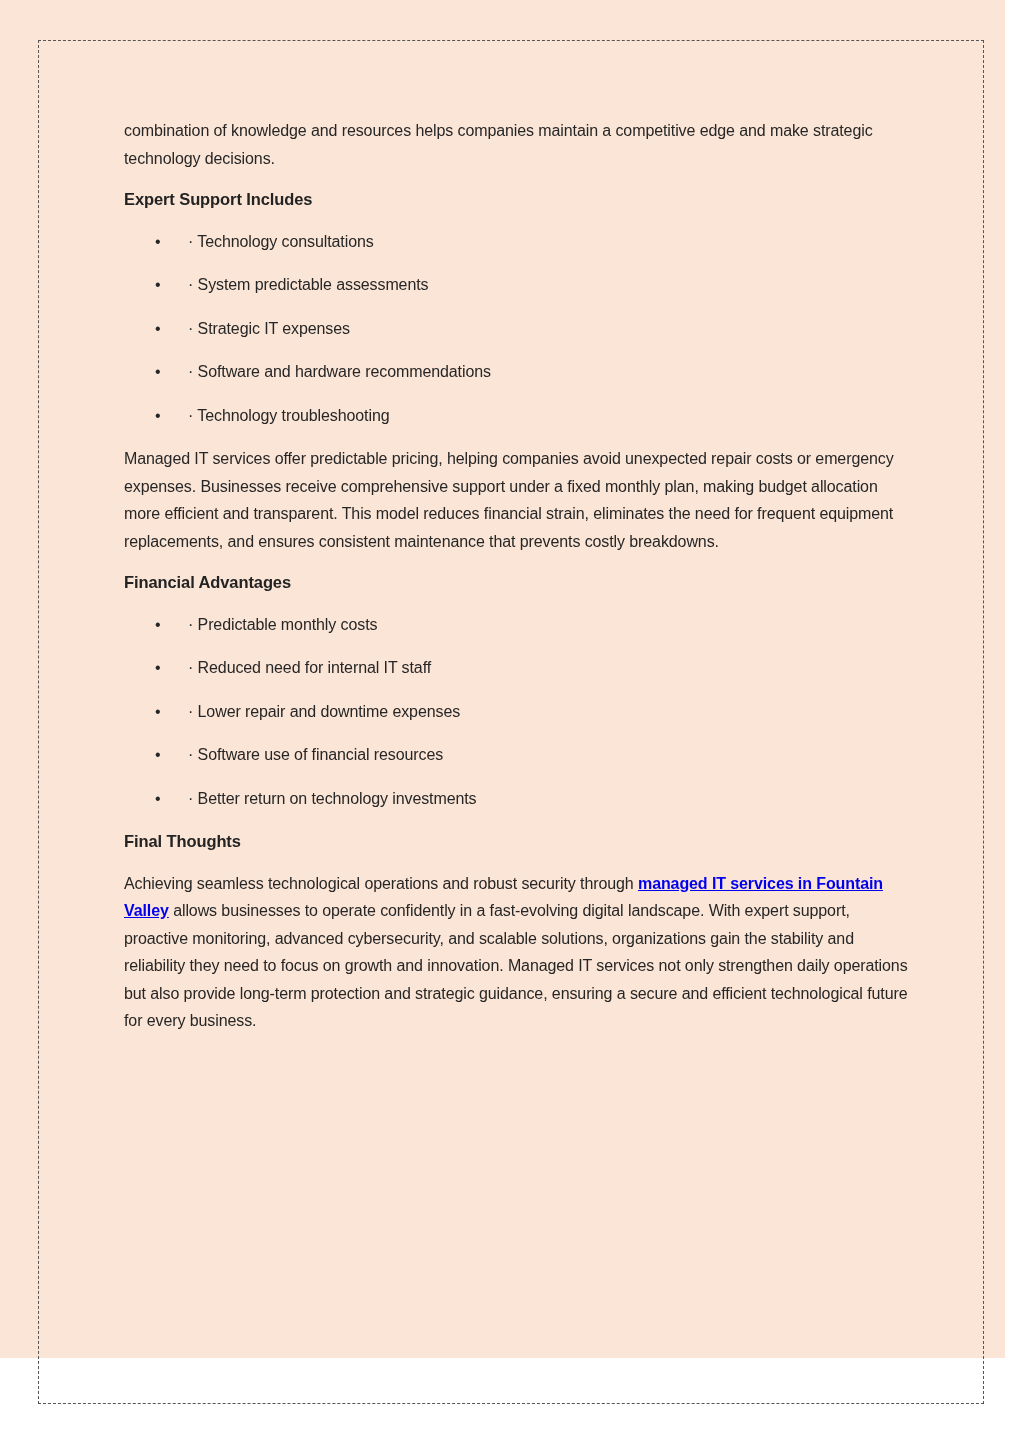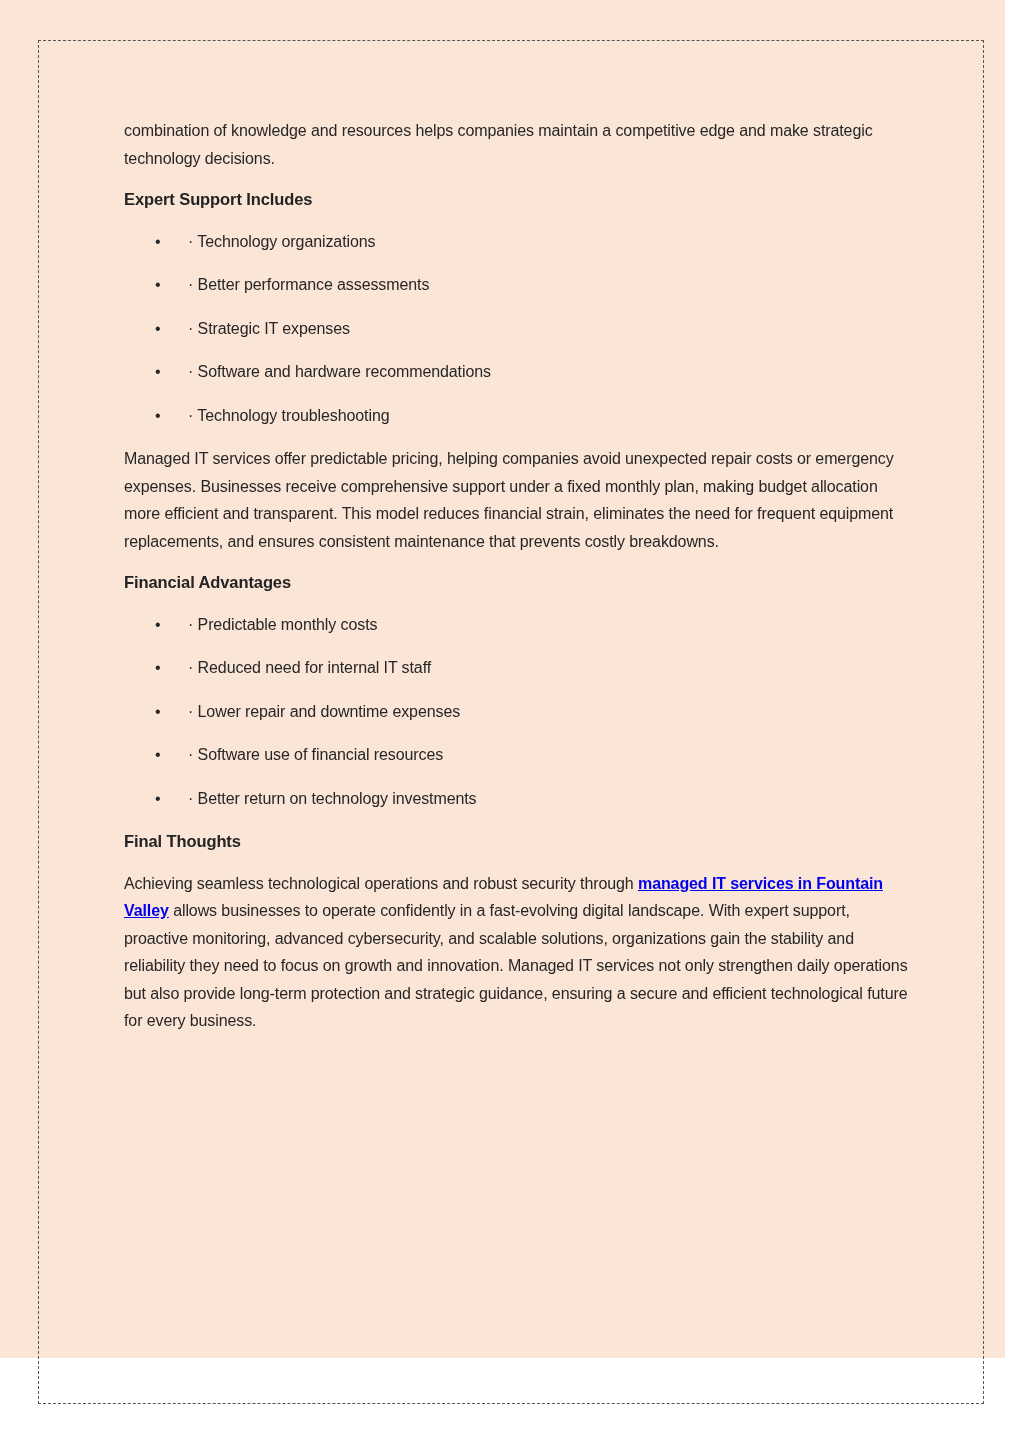--- a/index.html
+++ b/index.html
@@ -71,25 +71,25 @@
 
 <div class="content">
 
   <p>combination of knowledge and resources helps companies maintain a competitive edge and make strategic technology decisions.</p>
 
   <h2>Expert Support Includes</h2>
 
   <ul>
     <li>
       <span class="marker">•</span>
-      <span>· Technology organizations</span>
+      <span>· Technology consultations</span>
     </li>
     <li>
       <span class="marker">•</span>
-      <span>· Better performance assessments</span>
+      <span>· System predictable assessments</span>
     </li>
     <li>
       <span class="marker">•</span>
       <span>· Strategic IT expenses</span>
     </li>
     <li>
       <span class="marker">•</span>
       <span>· Software and hardware recommendations</span>
     </li>
     <li>

